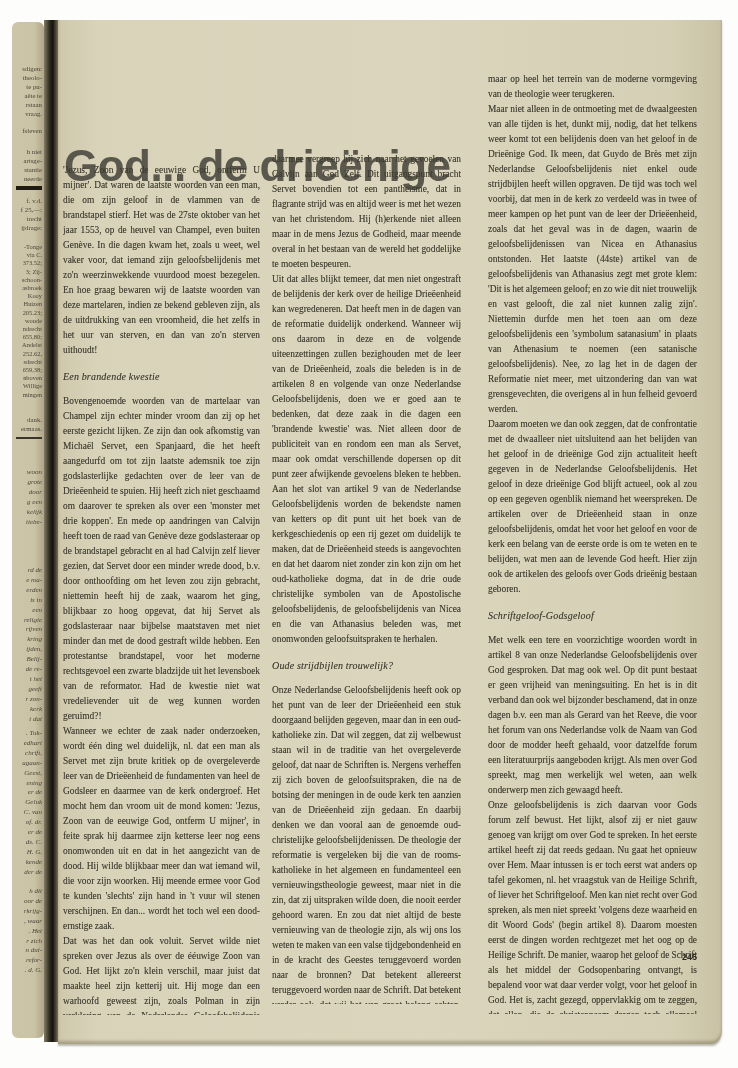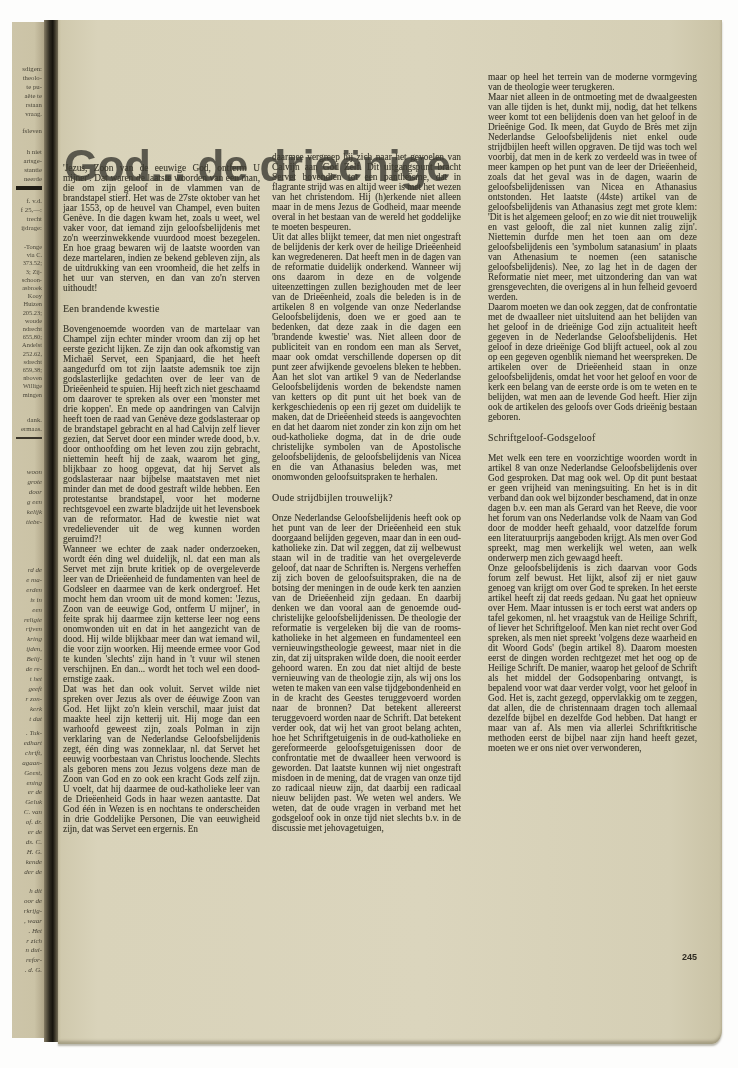--- a/index.html
+++ b/index.html
@@ -6,20 +6,21 @@
   body{
     width:738px;height:1068px;position:relative;overflow:hidden;
     background:#fdfdfc;
     font-family:"Liberation Serif",serif;
   }
   
   .prev-page{
     position:absolute;left:12px;top:22px;width:32px;height:1016px;
     background:linear-gradient(to right,#cdc5a9 0%,#cbc3a6 70%,#b0a689 100%);
     overflow:hidden;
+    border-radius:6px;
   }
   .frag{
     position:absolute;right:2px;left:0;
     text-align:right;white-space:pre-line;
     font-size:6.8px;line-height:9px;color:#4a4639;
     font-family:"Liberation Serif",serif;
   }
   .frag.small{font-size:6.4px;line-height:8.2px;}
   .frag.italic{font-style:italic;line-height:9.9px;font-size:7px;}
   .mrule{position:absolute;right:2px;width:26px;height:4px;background:#1f1c14;}
@@ -37,27 +38,27 @@
     border-bottom-right-radius:10px 14px;
     box-shadow:inset 0 -3px 3px rgba(90,80,55,0.35), 0 2px 2px rgba(120,115,95,0.5);
   }
   .article-title{
     position:absolute;left:6px;top:92px;
     font-family:"Liberation Sans",sans-serif;font-weight:700;
     font-size:44px;letter-spacing:-0.5px;color:#5a584d;
   }
   .col{
     position:absolute;overflow:hidden;
-    font-size:9.4px;line-height:10px;color:#3e3c31;
+    font-size:9.4px;line-height:15px;color:#3e3c31;
     text-align:justify;word-spacing:-0.2px;
     text-shadow:0 0 0.4px rgba(62,57,42,0.45);
   }
   .col p{margin:0;}
   .col h3{
-    margin:11px 0 10px 0;font-size:10px;font-weight:normal;
+    margin:11px 0 10px 0;font-size:10px;font-weight:normal;font-style:italic;
     color:#3e3c31;letter-spacing:0.2px;
   }
   .col-1{left:5px;top:143px;width:197px;height:852px;}
   .col-2{left:214px;top:132px;width:189px;height:852px;}
   .col-3{left:430px;top:52px;width:209px;height:942px;}
   .page-number{
     position:absolute;right:25px;top:932px;
     font-family:"Liberation Sans",sans-serif;font-weight:bold;
     font-size:9px;color:#2f2c23;text-align:right;
   }

